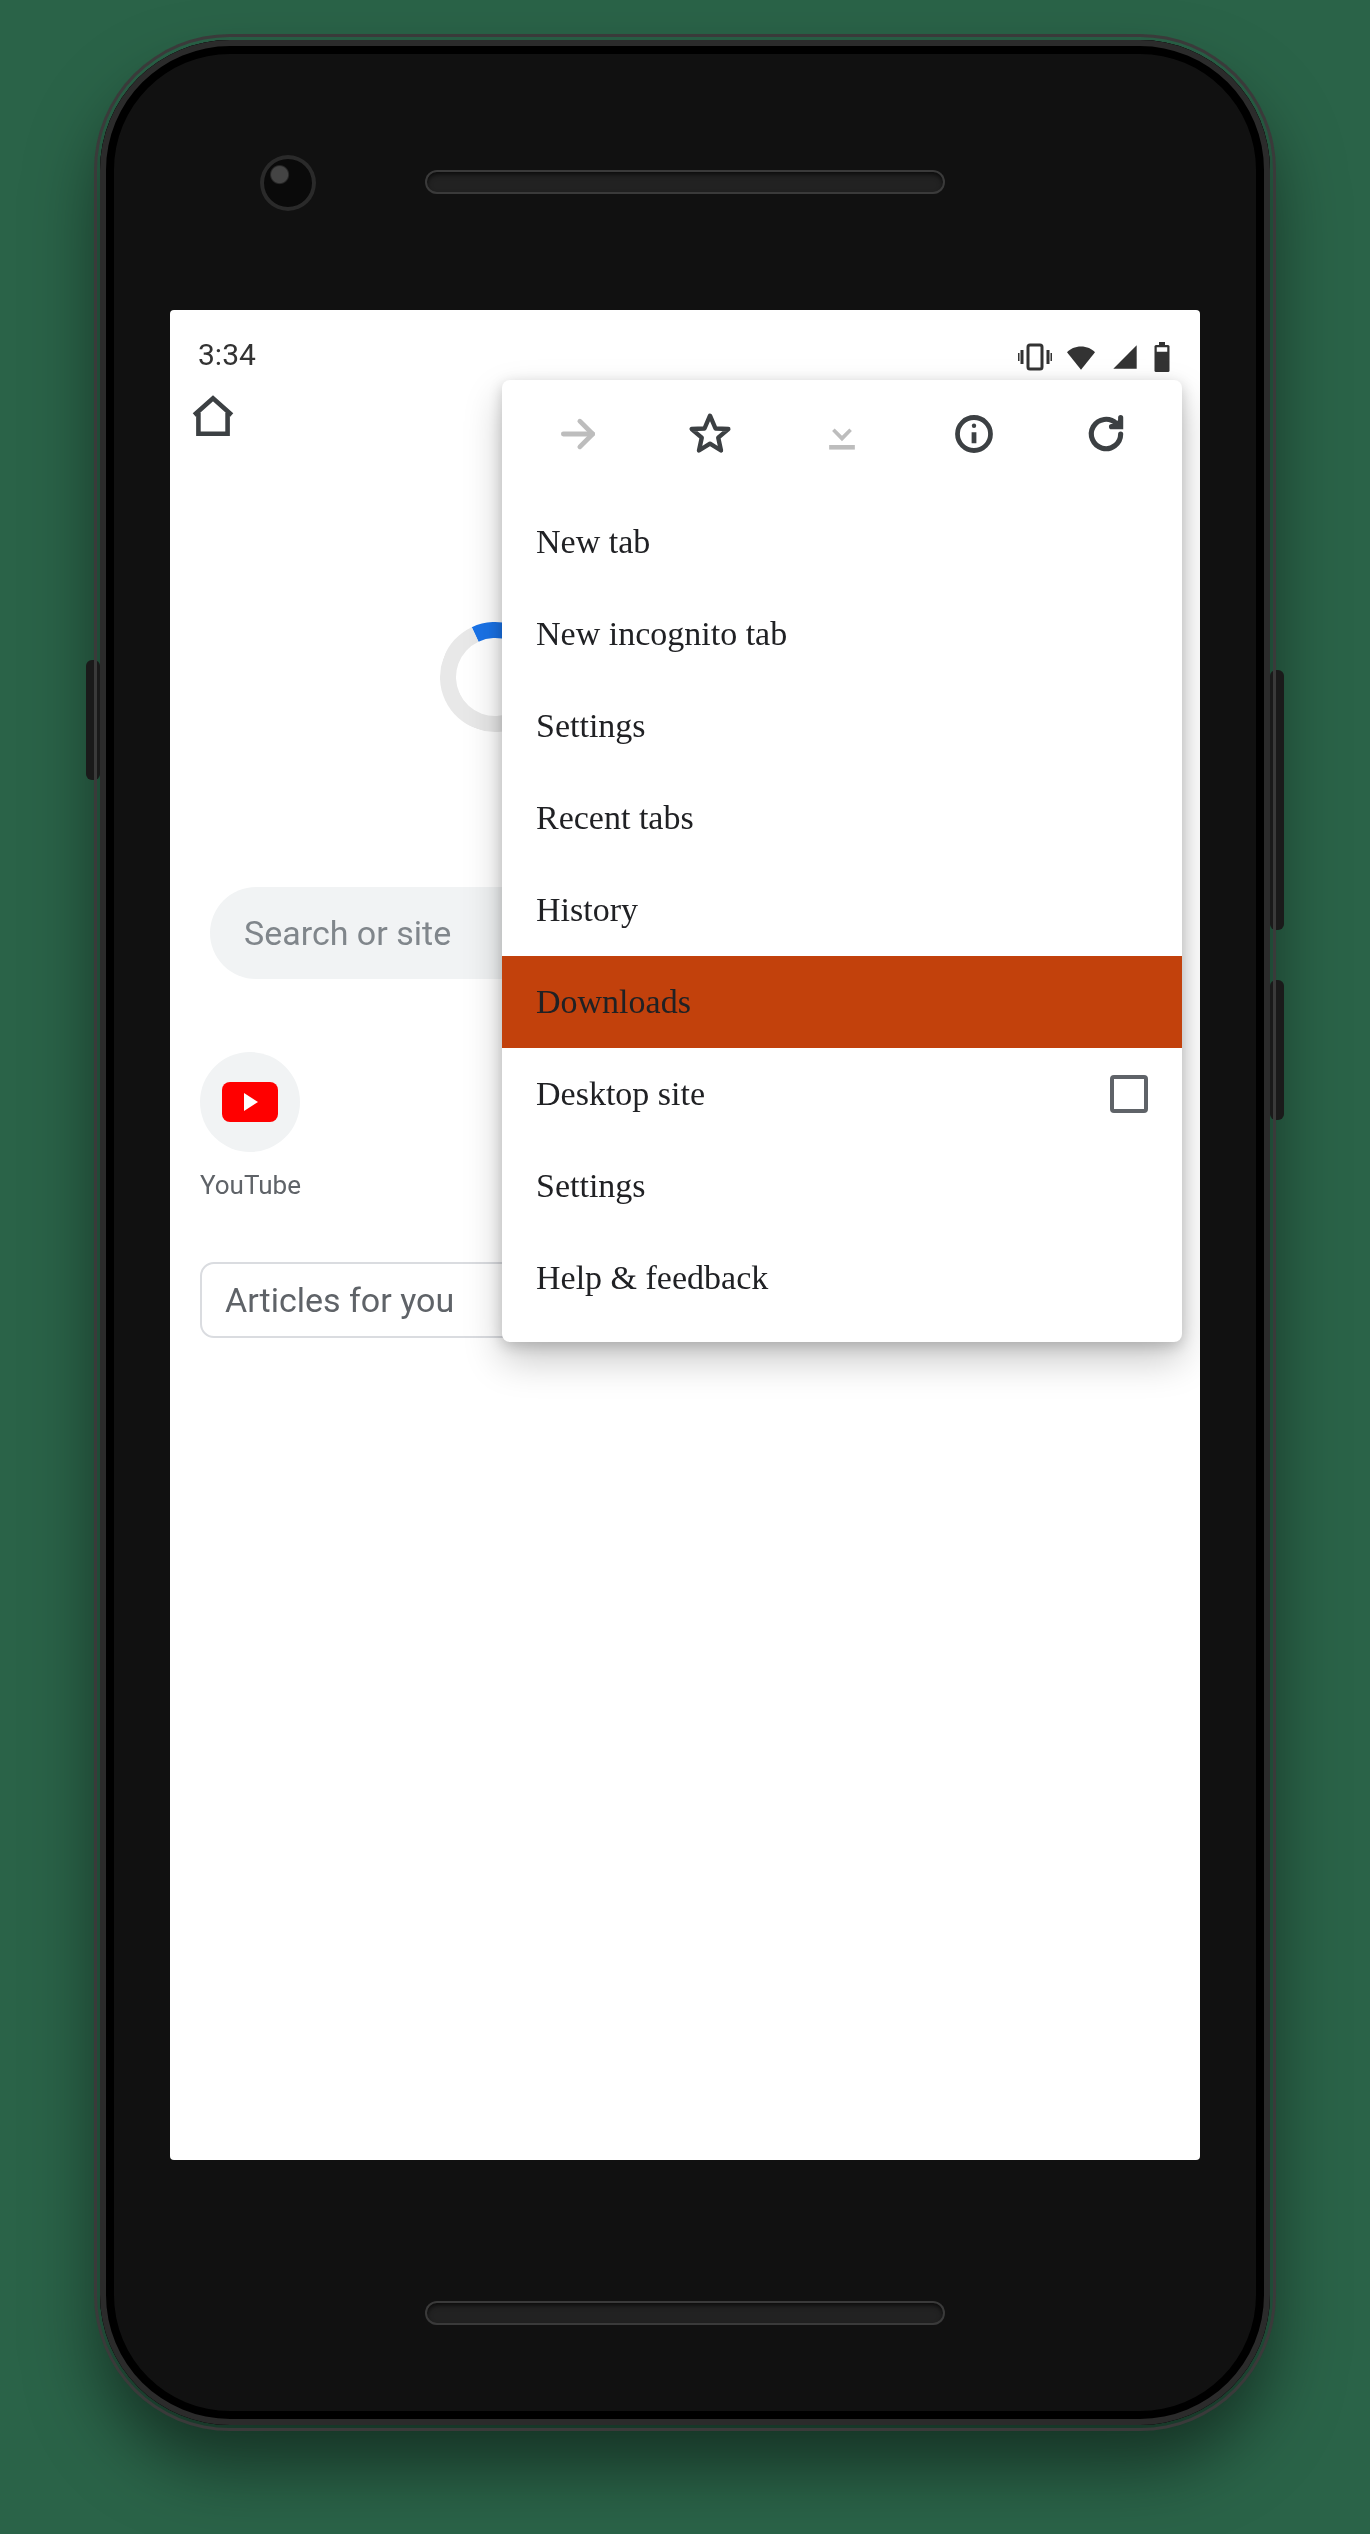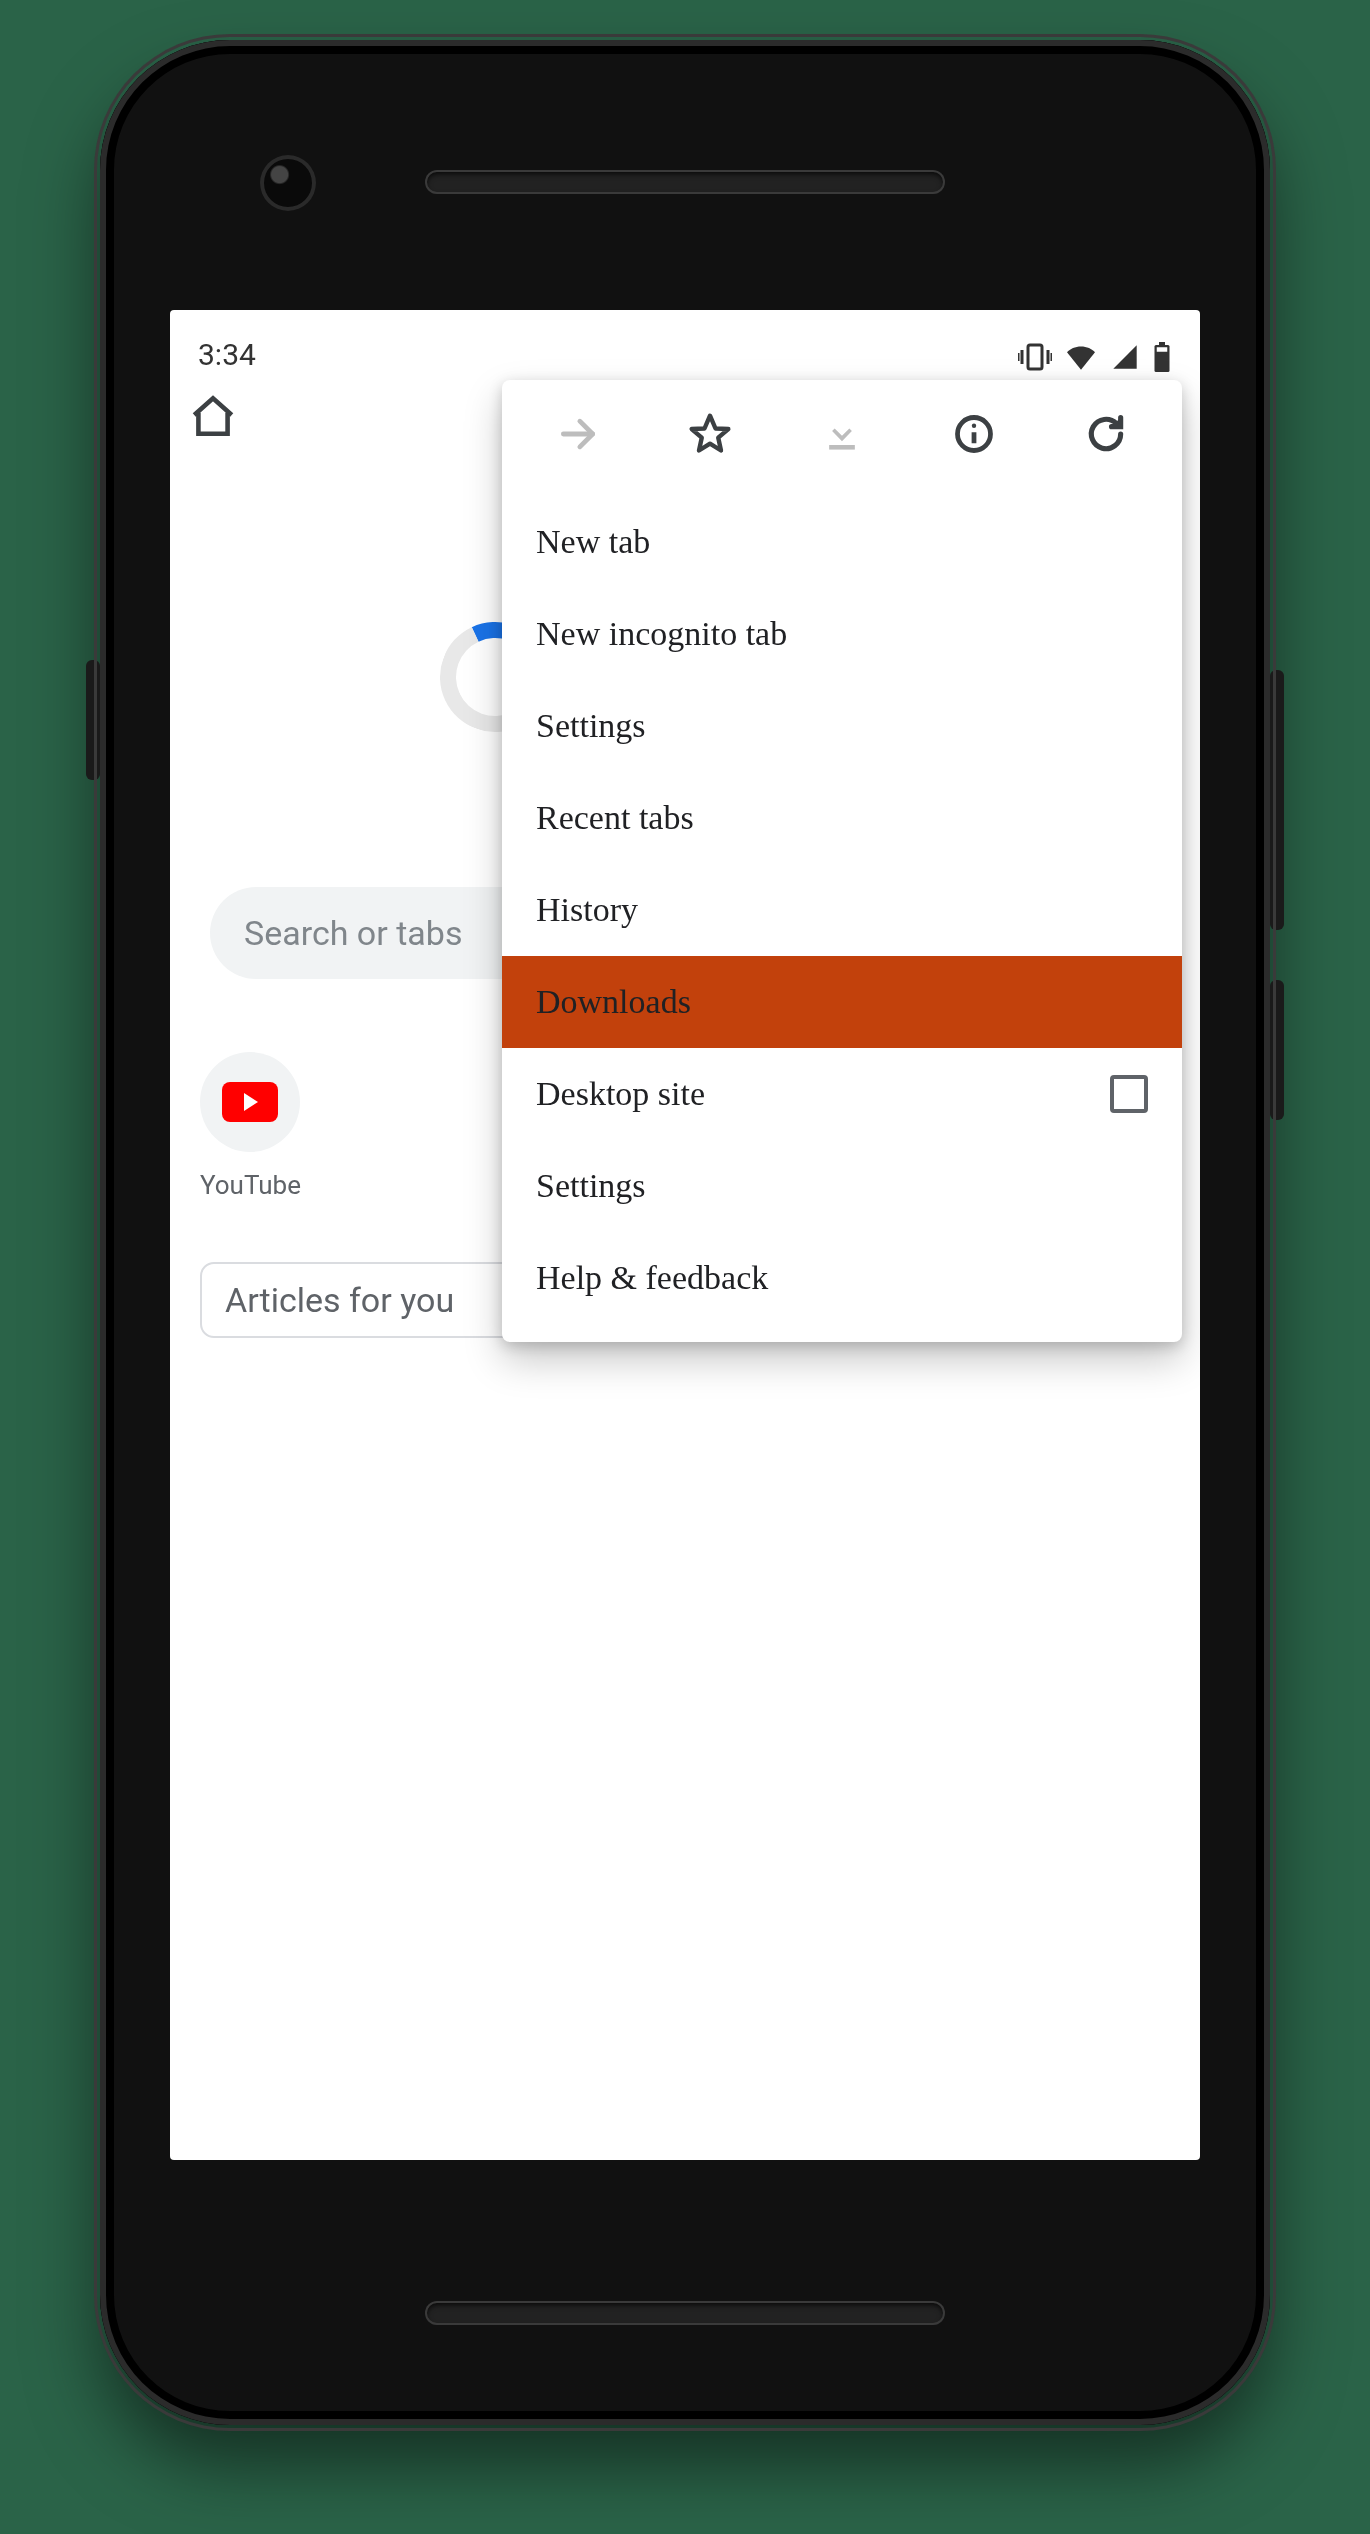--- a/index.html
+++ b/index.html
@@ -226,21 +226,21 @@
           <svg width="50" height="50" viewBox="0 0 24 24" fill="none" stroke="#3c4043" stroke-width="2.2">
               <path d="M3 11l9-8 9 8"></path>
               <path d="M5 10v10h14V10"></path>
             </svg>
         </span>
       </div>
 
       <div class="content">
         <div class="g-spinner"></div>
         <div class="searchbar">
-          <span>Search or tabs</span>
+          <span>Search or site</span>
         </div>
         <div class="tiles">
           <div class="tile">
             <div class="tile-ico">
                 <div class="yt"></div>
               </div>
             <span class="tile-label">YouTube</span>
           </div>
         </div>
         <div class="articles">

